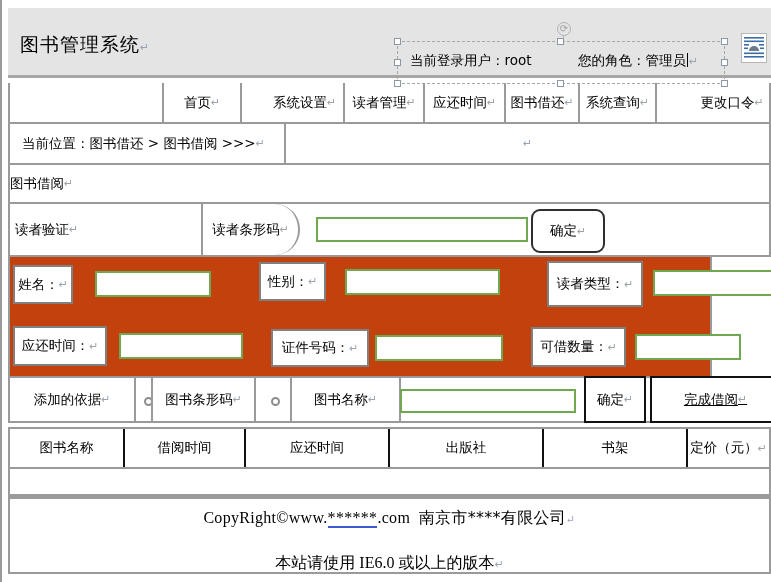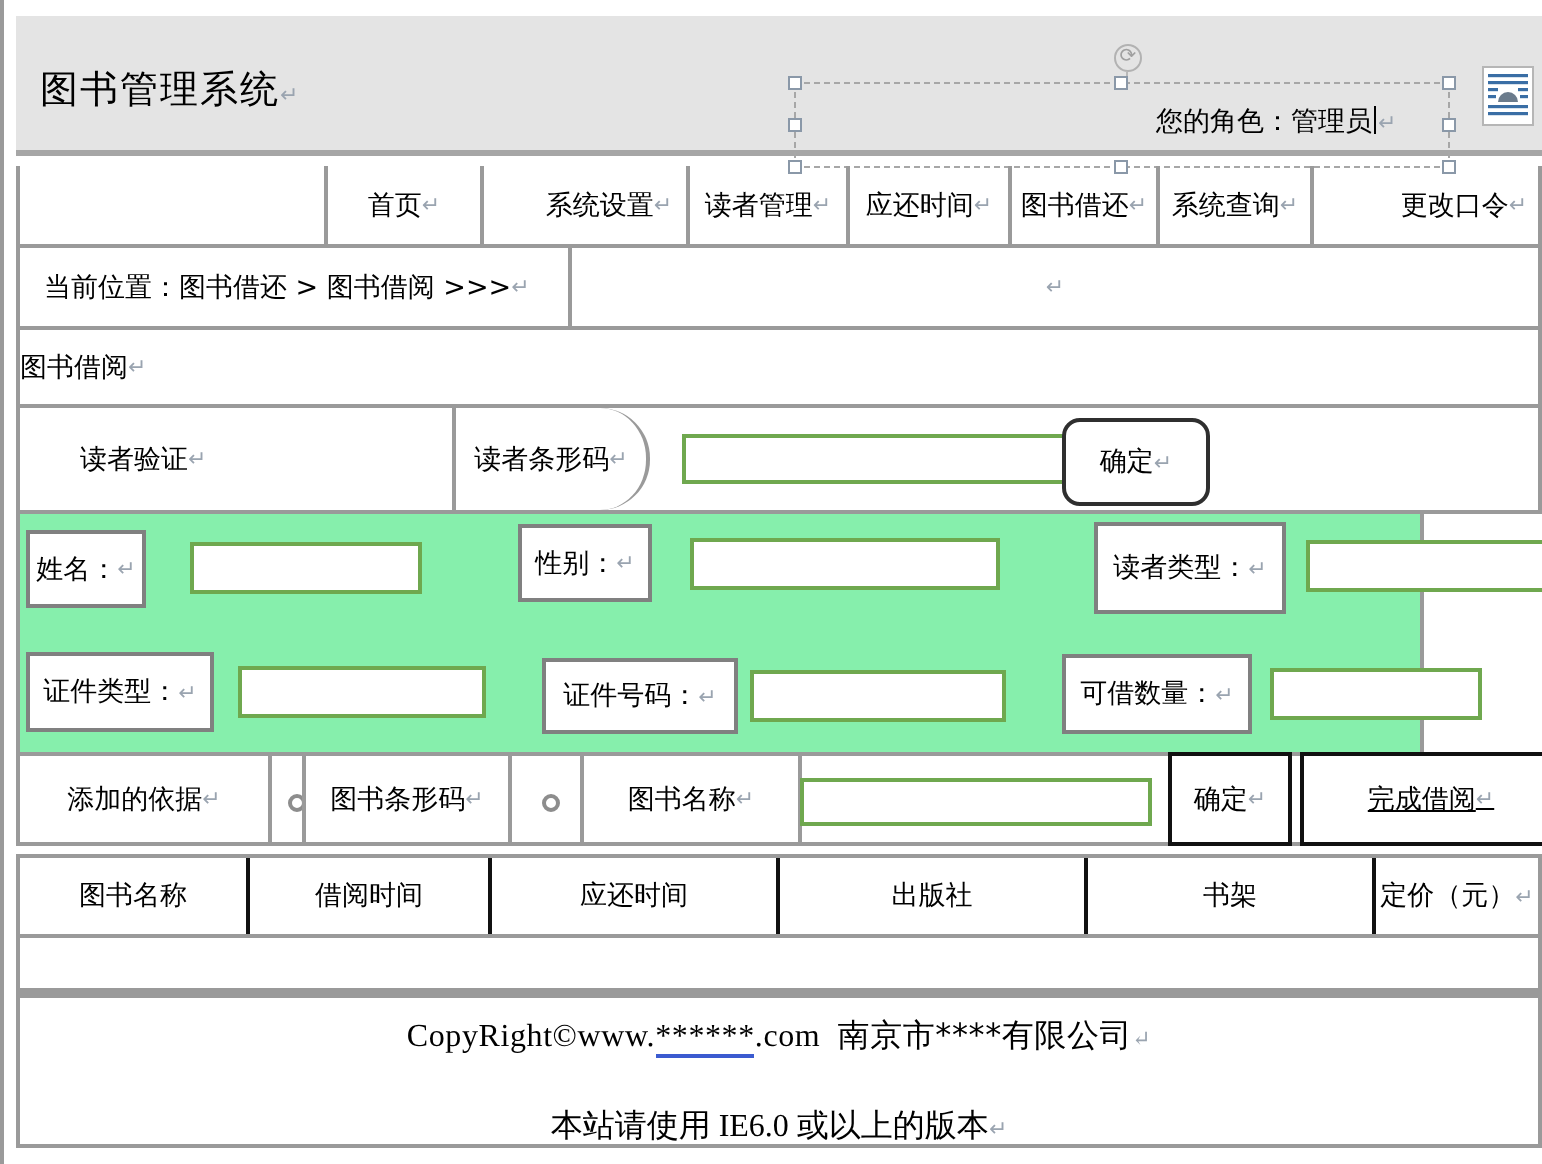--- a/index.html
+++ b/index.html
@@ -92,21 +92,21 @@
     font-size:13.5px;
     font-family:"DejaVu Sans","Liberation Sans",sans-serif;
   }
 
   
   .verify{
     position:absolute;left:8px;top:204px;width:763px;height:53px;
     border:2px solid #9a9a9a;border-top:none;box-sizing:border-box;
     display:flex;align-items:stretch;
   }
-  .verify-c1{flex:0 0 186px;border-right:2px solid #9a9a9a;display:flex;align-items:center;padding-left:30px;}
+  .verify-c1{flex:0 0 186px;border-right:2px solid #9a9a9a;display:flex;align-items:center;padding-left:5px;}
   .verify-c2{flex:0 0 95px;border-right:2px solid #9a9a9a;display:flex;align-items:center;justify-content:center;border-radius:25px;}
   .verify-c3{flex:1;display:flex;align-items:center;padding-left:16px;}
   .lbl{font-size:13.5px;white-space:nowrap;font-family:"DejaVu Sans","Liberation Sans",sans-serif;}
 
   .ginput{
     border:2px solid #6fa84f;background:#fff;box-sizing:border-box;height:24px;
   }
 
   .btn-round{
     position:absolute;border:2px solid #2f2f2f;border-radius:9px;background:#fff;
@@ -118,21 +118,21 @@
     position:absolute;border:2px solid #111;background:#fff;
     display:flex;align-items:center;justify-content:center;
     font-size:13.5px;box-sizing:border-box;
     font-family:"DejaVu Sans","Liberation Sans",sans-serif;
   }
 
   
   .inforow{
     position:absolute;left:8px;width:704px;
     border-left:2px solid #9a9a9a;border-right:2px solid #9a9a9a;
-    box-sizing:border-box;background:#86efac;
+    box-sizing:border-box;background:#c2410c;
   }
   .fbox{
     position:absolute;border:2px solid #808080;background:#fff;
     display:flex;align-items:center;justify-content:center;
     box-sizing:border-box;font-size:13.5px;white-space:nowrap;
     font-family:"DejaVu Sans","Liberation Sans",sans-serif;
   }
 
   
   .addband{
@@ -190,20 +190,21 @@
 
   <div class="banner">
     <div class="banner-title">
       <span>图书管理系统</span><span class="pilcrow">↵</span>
     </div>
 
     <div class="rot-stem"></div>
     <div class="rot-handle">⟳</div>
 
     <div class="sel-box">
+      <div class="sel-text u">当前登录用户：root</div>
       <div class="sel-text r"><span>您的角色：管理员</span><span class="caret"></span><span class="pilcrow">↵</span></div>
     </div>
 
     <div class="handle" style="left:386px;top:30px;"></div>
     <div class="handle" style="left:549px;top:30px;"></div>
     <div class="handle" style="left:713px;top:30px;"></div>
     <div class="handle" style="left:386px;top:51px;"></div>
     <div class="handle" style="left:713px;top:51px;"></div>
     <div class="handle" style="left:386px;top:72px;"></div>
     <div class="handle" style="left:549px;top:72px;"></div>
@@ -307,21 +308,21 @@
 
     <div class="fbox" style="left:537px;top:4px;width:96px;height:46px;">
       <span>读者类型：</span>
         <span class="pilcrow">↵</span>
     </div>
     <div class="ginput" style="position:absolute;left:643px;top:13px;width:120px;height:26px;"></div>
   </div>
 
   <div class="inforow" style="top:316px;height:60px;">
     <div class="fbox" style="left:3px;top:10px;width:94px;height:40px;">
-      <span>证件类型：</span>
+      <span>应还时间：</span>
         <span class="pilcrow">↵</span>
     </div>
     <div class="ginput" style="position:absolute;left:109px;top:17px;width:124px;height:26px;"></div>
 
     <div class="fbox" style="left:261px;top:13px;width:98px;height:38px;">
       <span>证件号码：</span>
         <span class="pilcrow">↵</span>
     </div>
     <div class="ginput" style="position:absolute;left:365px;top:19px;width:128px;height:26px;"></div>
 

